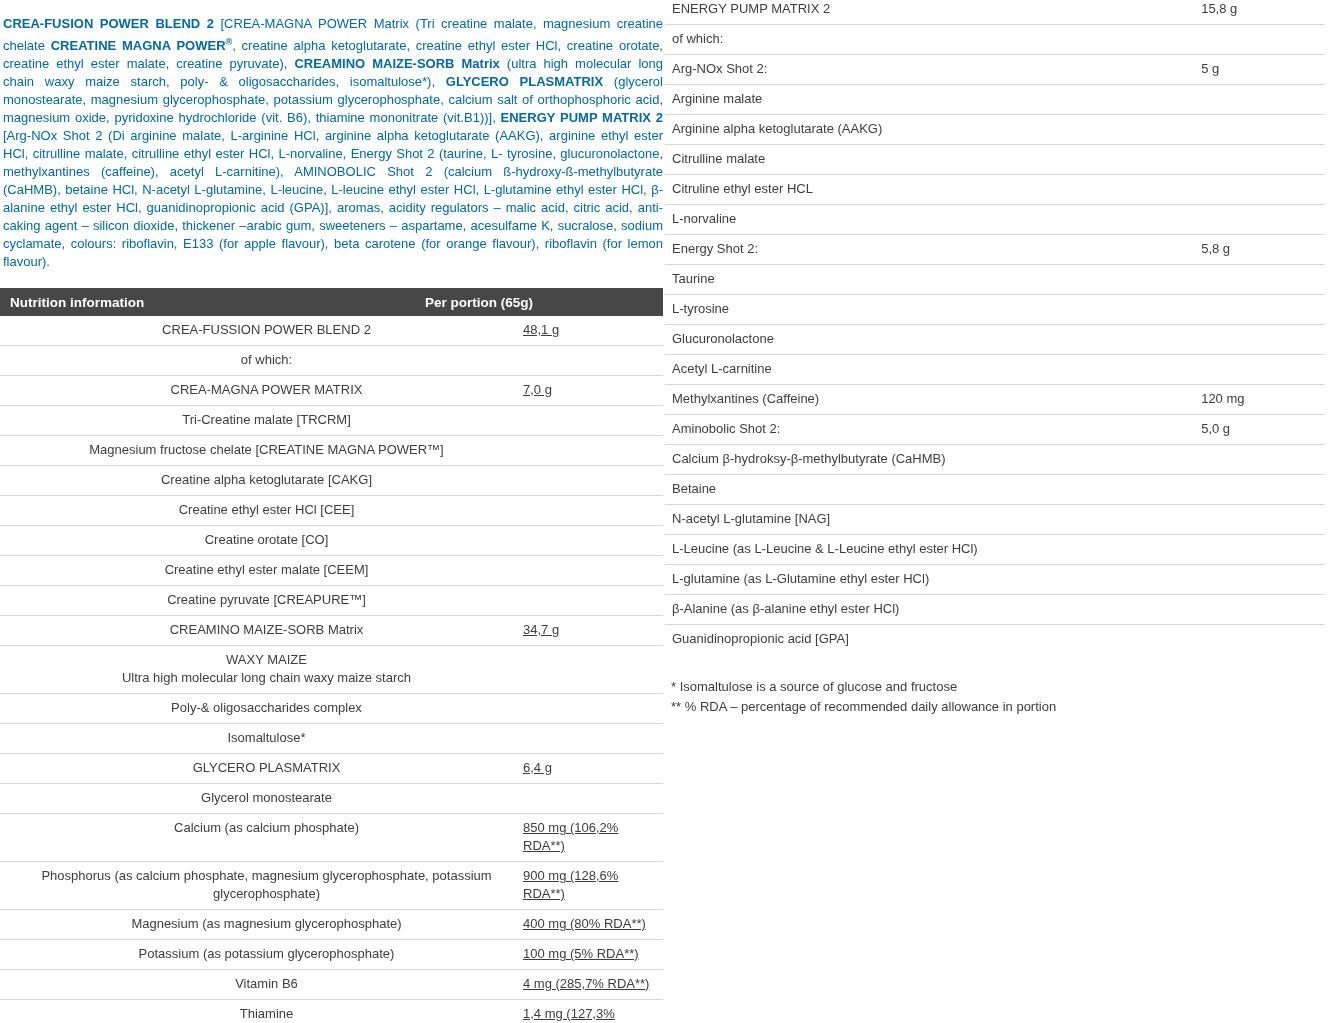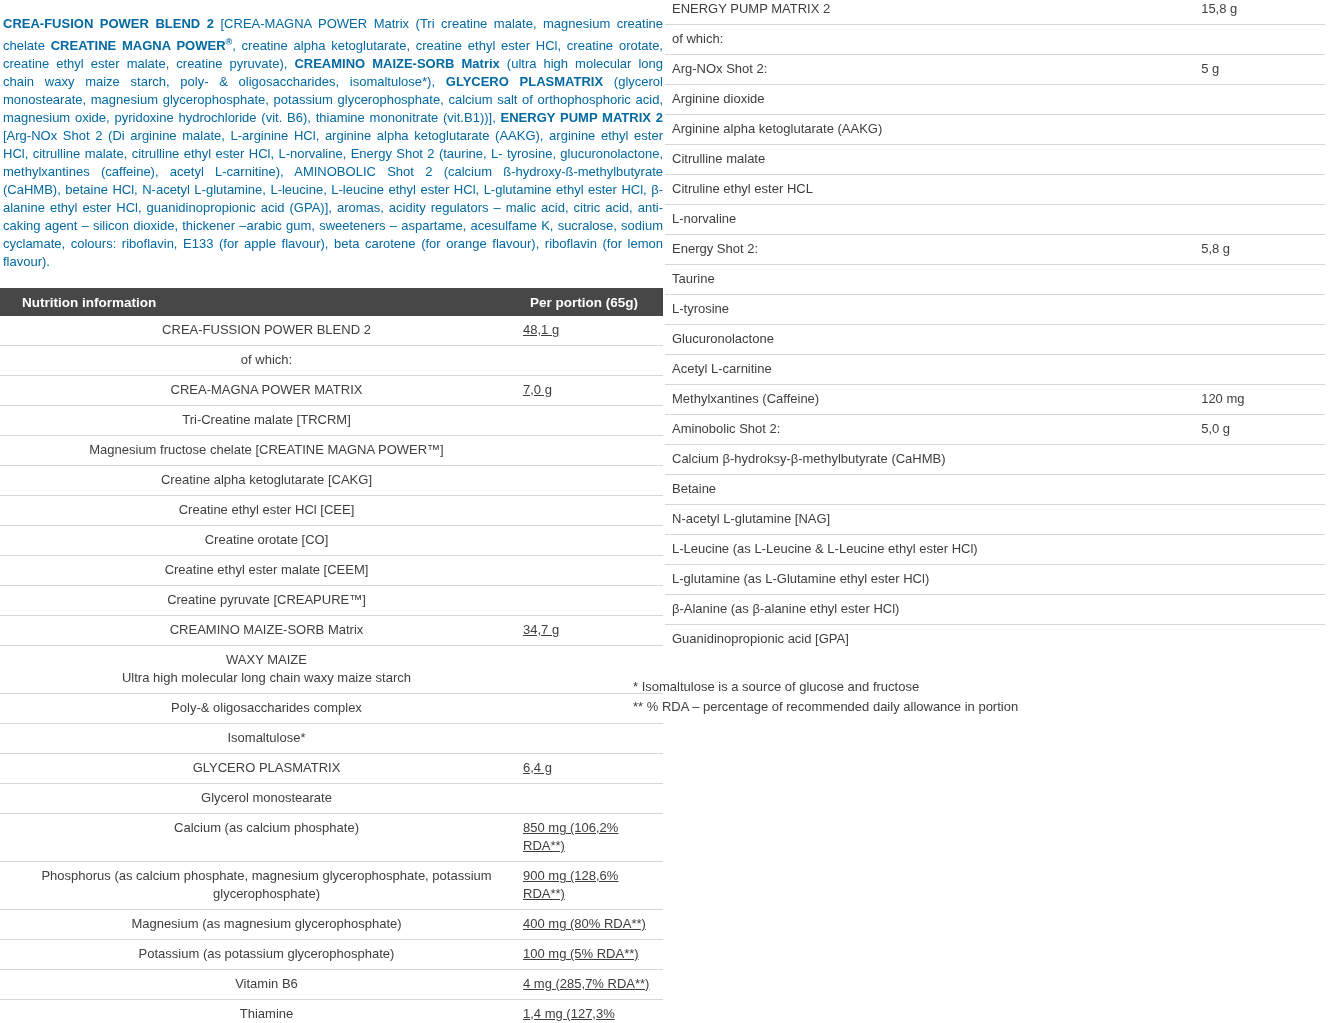--- a/index.html
+++ b/index.html
@@ -23,38 +23,38 @@
   
   .ntable { position:absolute; background:#ffffff; }
   .t-left  { left:0;   top:288px; width:663px; }
   .t-right { left:665px; top:-5px; width:660px; }
 
   .thead {
     display:flex; align-items:center;
     height:28px; background:#474747; color:#ffffff;
     font-size:13.5px; font-weight:bold;
   }
-  .t-left .thead .c1 { width:530px; padding-left:22px; }
+  .t-left .thead .c1 { width:425px; padding-left:10px; }
   .t-left .thead .c2 { width:130px; }
 
   .tr {
     display:flex; align-items:flex-start;
     padding:5px 0 6px 0;
     border-bottom:1px solid #d6d6d6;
     font-size:13px; line-height:18px; color:#3e3e3e;
   }
   .tr:last-child.noline { border-bottom:none; }
   .t-left  .td.label { width:523px; padding-left:10px;text-align:center; }
   .t-left  .td.value { width:130px;text-decoration:underline; }
   .t-right .td.label { width:525px; padding-left:7px; }
   .t-right .td.value { width:128px;margin-left:28px; }
 
   
   .footnotes {
-    position:absolute; left:633px; top:677px;
+    position:absolute; left:671px; top:677px;
     font-size:13px; line-height:19.5px; color:#3e3e3e;
   }
 </style>
 </head>
 <body>
 
 <p class="ingredients"><span class="b">CREA-FUSION POWER BLEND 2</span><span> [CREA-MAGNA POWER Matrix (Tri creatine malate, magnesium creatine chelate </span><span class="b">CREATINE MAGNA POWER</span><span class="sup">®</span><span>, creatine alpha ketoglutarate, creatine ethyl ester HCl, creatine orotate, creatine ethyl ester malate, creatine pyruvate), </span><span class="b">CREAMINO MAIZE-SORB Matrix</span><span> (ultra high molecular long chain waxy maize starch, poly- &amp; oligosaccharides, isomaltulose*), </span><span class="b">GLYCERO PLASMATRIX</span><span> (glycerol monostearate, magnesium glycerophosphate, potassium glycerophosphate, calcium salt of orthophosphoric acid, magnesium oxide, pyridoxine hydrochloride (vit. B6), thiamine mononitrate (vit.B1))], </span><span class="b">ENERGY PUMP MATRIX 2</span><span> [Arg-NOx Shot 2 (Di arginine malate, L-arginine HCl, arginine alpha ketoglutarate (AAKG), arginine ethyl ester HCl, citrulline malate, citrulline ethyl ester HCl, L-norvaline, Energy Shot 2 (taurine, L- tyrosine, glucuronolactone, methylxantines (caffeine), acetyl L-carnitine), AMINOBOLIC Shot 2 (calcium ß-hydroxy-ß-methylbutyrate (CaHMB), betaine HCl, N-acetyl L-glutamine, L-leucine, L-leucine ethyl ester HCl, L-glutamine ethyl ester HCl, β-alanine ethyl ester HCl, guanidinopropionic acid (GPA)], aromas, acidity regulators – malic acid, citric acid, anti-caking agent – silicon dioxide, thickener –arabic gum, sweeteners – aspartame, acesulfame K, sucralose, sodium cyclamate, colours: riboflavin, E133 (for apple flavour), beta carotene (for orange flavour), riboflavin (for lemon flavour).</span></p>
 
 <div class="ntable t-left">
   <div class="thead">
@@ -162,21 +162,21 @@
     </div>
   <div class="tr">
       <div class="td label">of which:</div>
       <div class="td value"></div>
     </div>
   <div class="tr">
       <div class="td label">Arg-NOx Shot 2:</div>
       <div class="td value">5 g</div>
     </div>
   <div class="tr">
-      <div class="td label">Arginine dioxide</div>
+      <div class="td label">Arginine malate</div>
       <div class="td value"></div>
     </div>
   <div class="tr">
       <div class="td label">Arginine alpha ketoglutarate (AAKG)</div>
       <div class="td value"></div>
     </div>
   <div class="tr">
       <div class="td label">Citrulline malate</div>
       <div class="td value"></div>
     </div>

